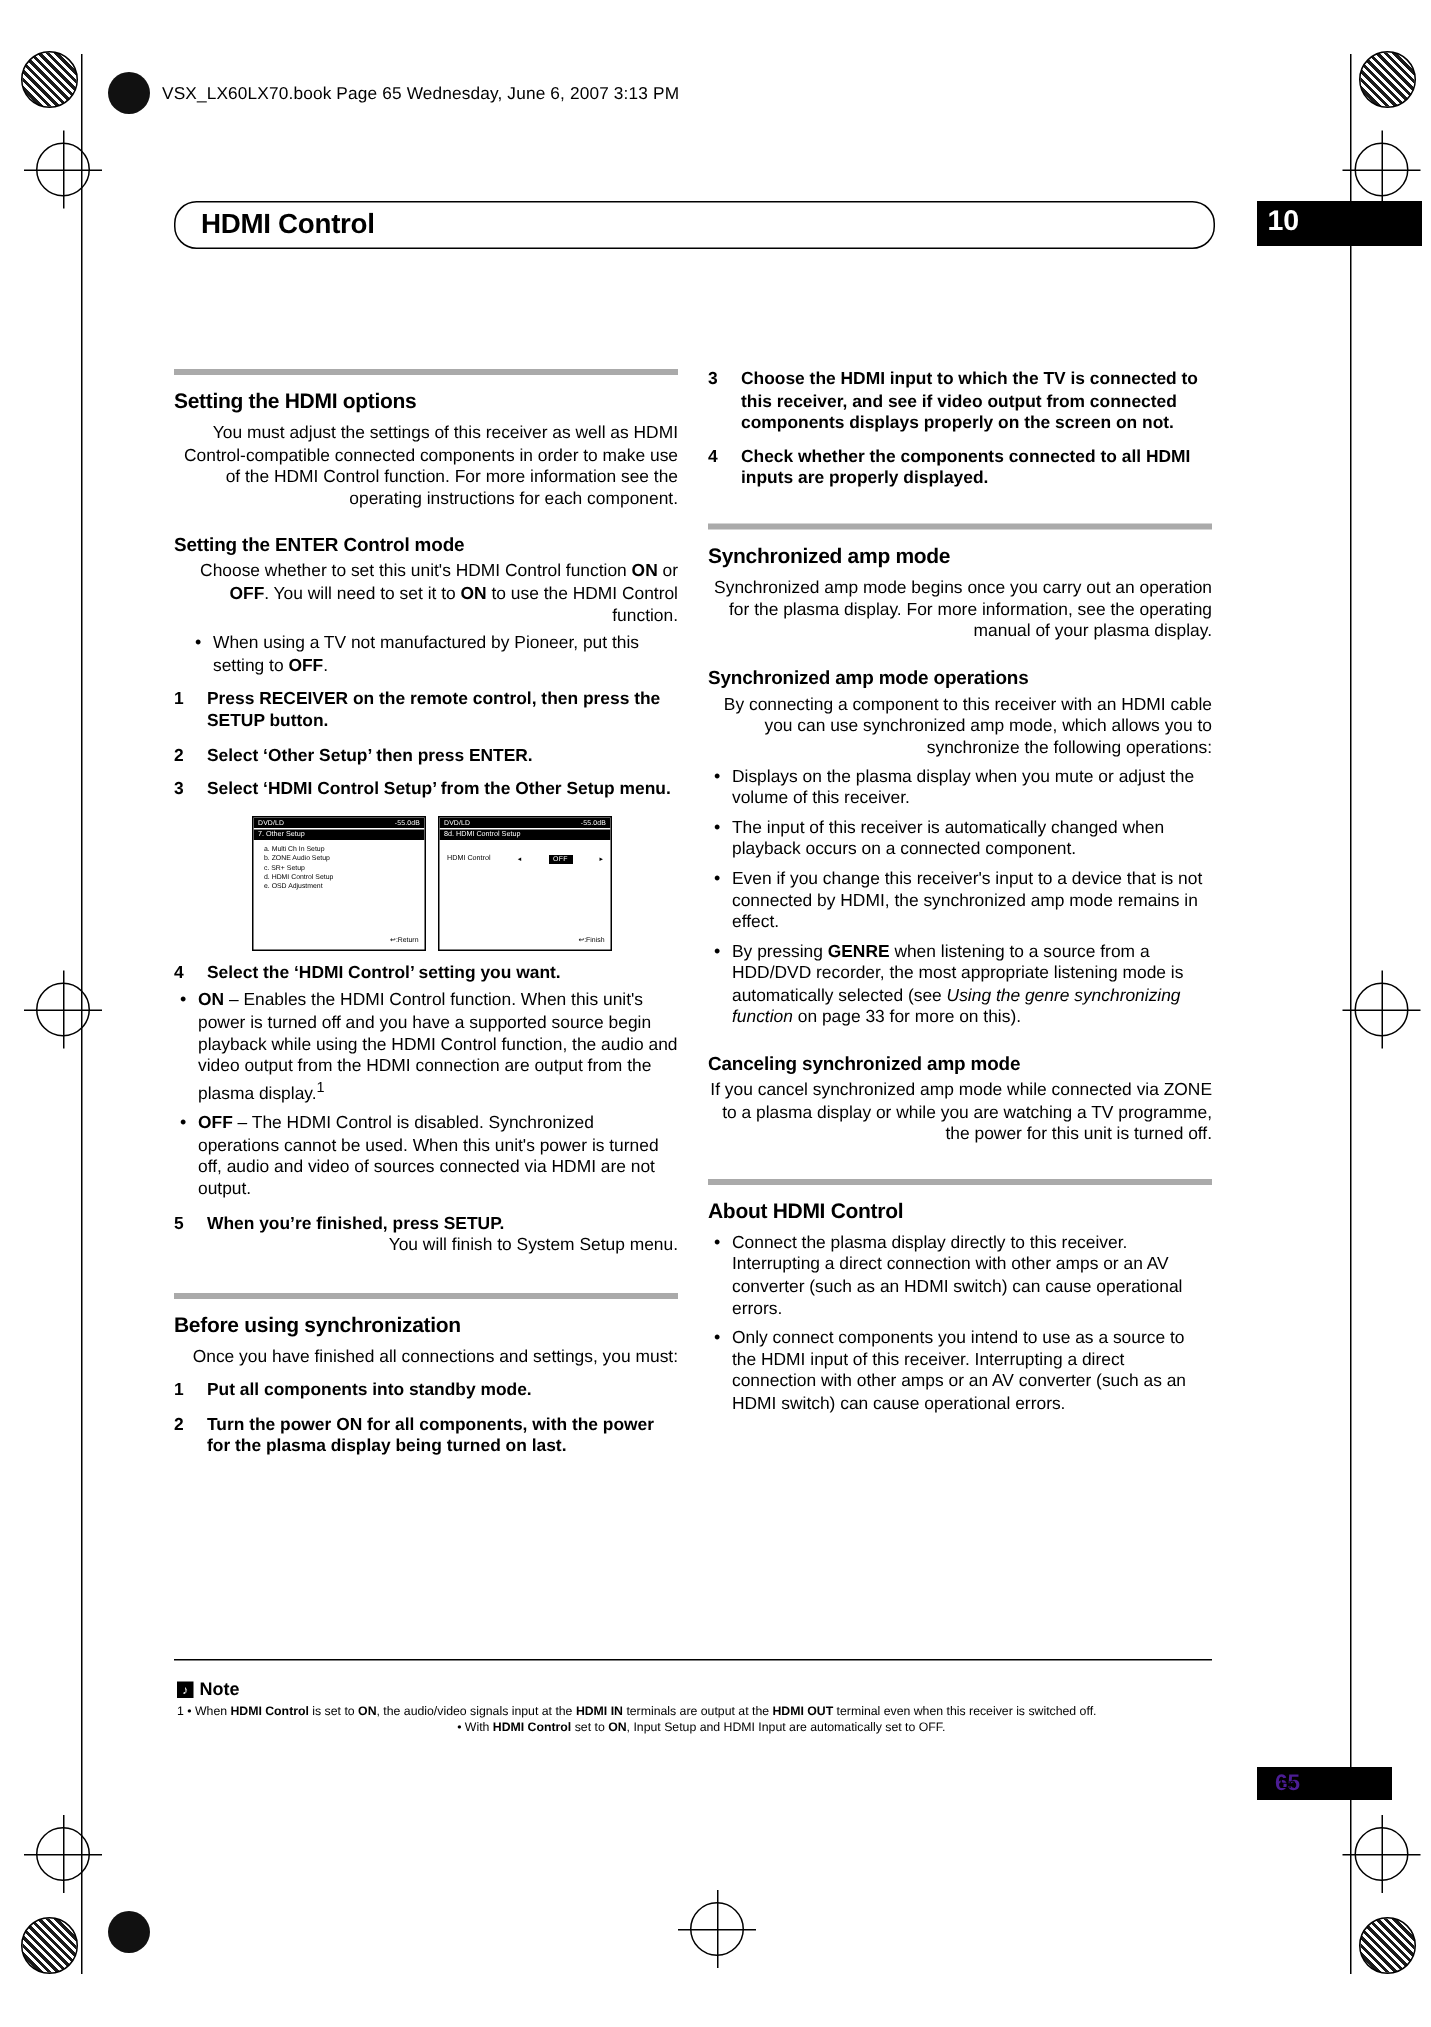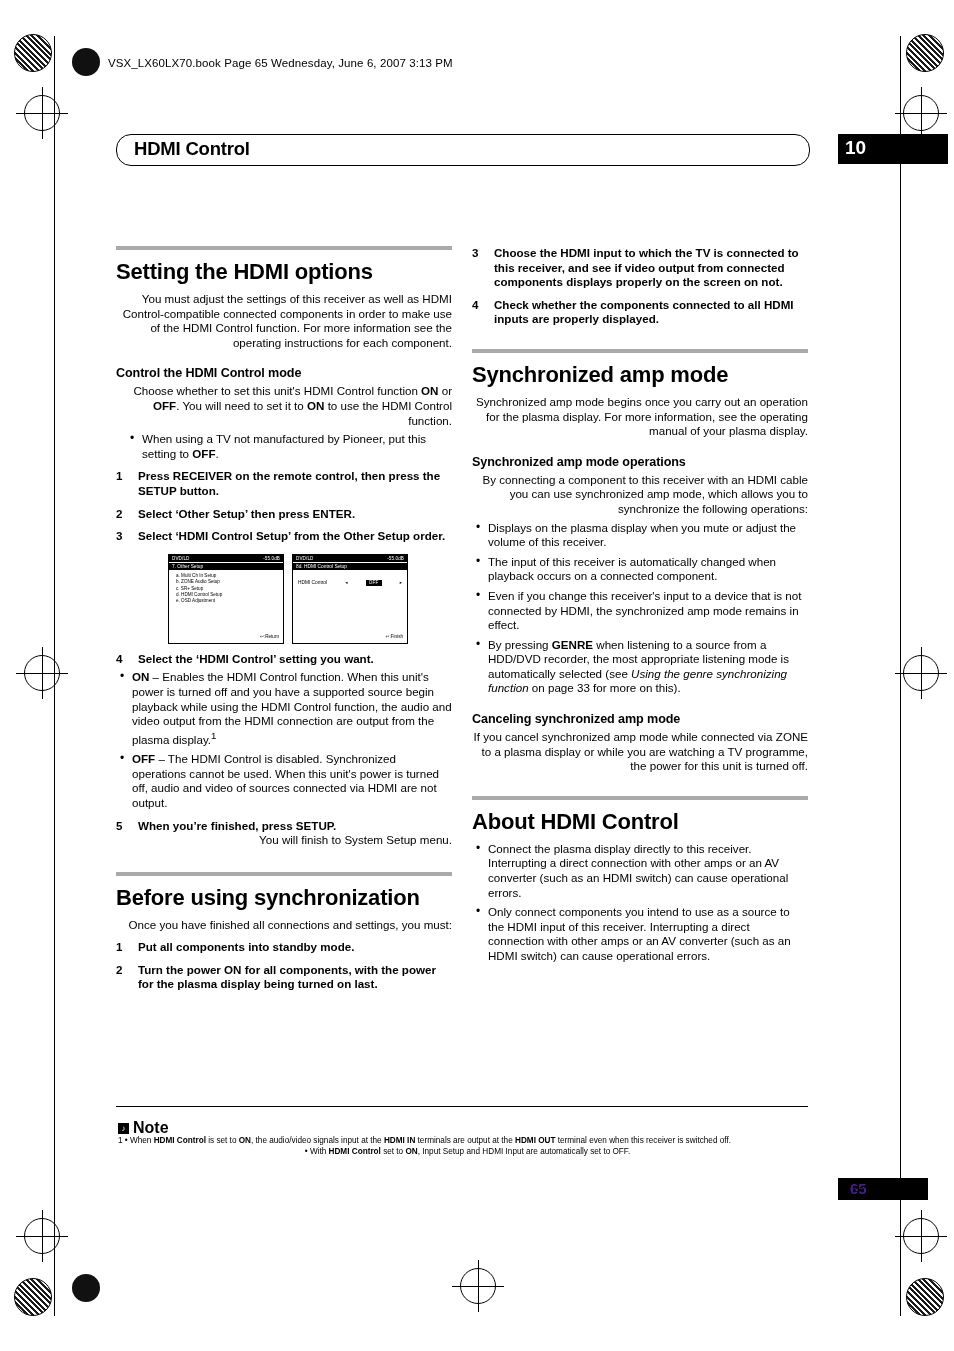--- a/index.html
+++ b/index.html
@@ -107,21 +107,21 @@
   .col-left { left: 116px; }
   .col-right { left: 472px; }
 
   .rule {
     height: 4px;
     background: #aaaaaa;
     margin-bottom: 9px;
   }
 
   h1.sect {
-    font-size: 22px;
+    font-size: 14px;
     font-weight: bold;
     margin: 0 0 7px 0;
     letter-spacing: -0.2px;
   }
   h2.sub {
     font-size: 12.6px;
     font-weight: bold;
     margin: 16px 0 4px 0;
     letter-spacing: -0.1px;
   }
@@ -250,21 +250,21 @@
   }
   .note-badge {
     width: 11px; height: 11px;
     background: #000;
     color: #fff;
     font-size: 8px;
     line-height: 11px;
     text-align: center;
     font-weight: bold;
   }
-  .note-head .lbl { font-size: 16px; font-weight: bold; }
+  .note-head .lbl { font-size: 12px; font-weight: bold; }
   .note-body {
     position: absolute;
     left: 118px;
     top: 1136px;
     width: 690px;
     font-size: 8.2px;
     line-height: 10.6px;
   }
   .note-body .l2 {
     padding-left: 9px;
@@ -326,42 +326,42 @@
   <div class="hdr-title">HDMI Control</div>
   <div class="chapter-box"></div>
   <div class="chapter-num">10</div>
 
   <div class="col col-left">
 
     <div class="rule"></div>
     <h1 class="sect">Setting the HDMI options</h1>
     <p class="body">You must adjust the settings of this receiver as well as HDMI Control-compatible connected components in order to make use of the HDMI Control function. For more information see the operating instructions for each component.</p>
 
-    <h2 class="sub">Control the HDMI Control mode</h2>
+    <h2 class="sub">Setting the ENTER Control mode</h2>
     <p class="body tight">
       <span>Choose whether to set this unit's HDMI Control function </span><b>ON</b><span> or </span><b>OFF</b><span>. You will need to set it to </span><b>ON</b><span> to use the HDMI Control function.</span>
     </p>
 
     <ul class="bul indent">
       <li>
         <span>When using a TV not manufactured by Pioneer, put this setting to </span><b>OFF</b><span>.</span>
       </li>
     </ul>
 
     <div class="numstep">
       <span class="n">1</span>
       <span class="t">Press RECEIVER on the remote control, then press the SETUP button.</span>
     </div>
     <div class="numstep">
       <span class="n">2</span>
       <span class="t">Select ‘Other Setup’ then press ENTER.</span>
     </div>
     <div class="numstep">
       <span class="n">3</span>
-      <span class="t">Select ‘HDMI Control Setup’ from the Other Setup order.</span>
+      <span class="t">Select ‘HDMI Control Setup’ from the Other Setup menu.</span>
     </div>
 
     <div class="osd-wrap">
       <div class="osd">
         <div class="topbar">
           <span>DVD/LD</span>
           <span>-55.0dB</span>
         </div>
         <div class="titlerow">7. Other Setup</div>
         <div class="items">

